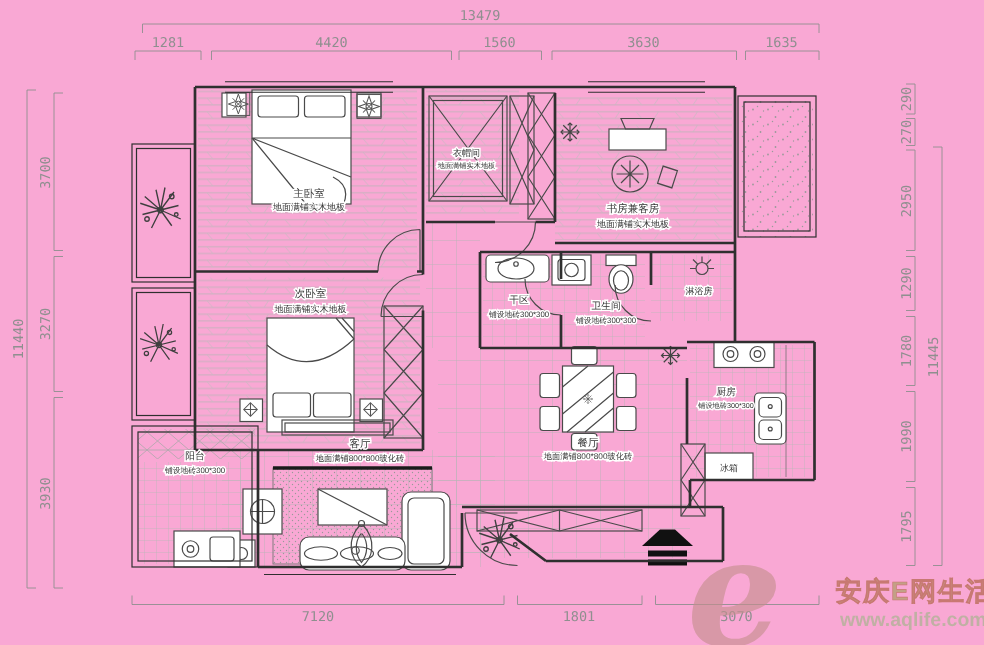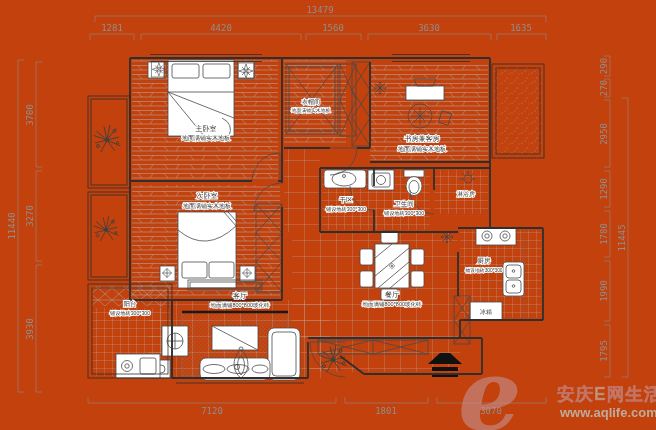--- a/index.html
+++ b/index.html
@@ -1,16 +1,16 @@
 <!DOCTYPE html>
 <html><head>
 <meta charset="utf-8">
 <style>
   html,body{margin:0;padding:0;background:#fff;}
-  #stage{position:relative;width:656px;height:430px;background:#c2410c;overflow:hidden;
+  #stage{position:relative;width:656px;height:430px;background:#f9a8d4;overflow:hidden;
          font-family:"Liberation Sans",sans-serif;}
   svg{display:block;}
   .w  {stroke:#2f2f2f;stroke-width:1.8;fill:none;}
   .w2 {stroke:#2f2f2f;stroke-width:0.8;fill:none;}
   .f  {stroke:#4a4a4a;stroke-width:0.8;fill:#fff;}
   .fn {stroke:#4a4a4a;stroke-width:0.8;fill:none;}
   .thin{stroke:#6f6f6f;stroke-width:0.5;fill:none;}
   .dim{stroke:#8f8f8f;stroke-width:0.6;fill:none;}
   text.dimt{fill:#8f8f8f;font-family:"DejaVu Sans Mono",monospace;font-size:9px;}
   text.rm{fill:#333;font-family:"Liberation Sans",sans-serif;paint-order:stroke;stroke:#fff;

